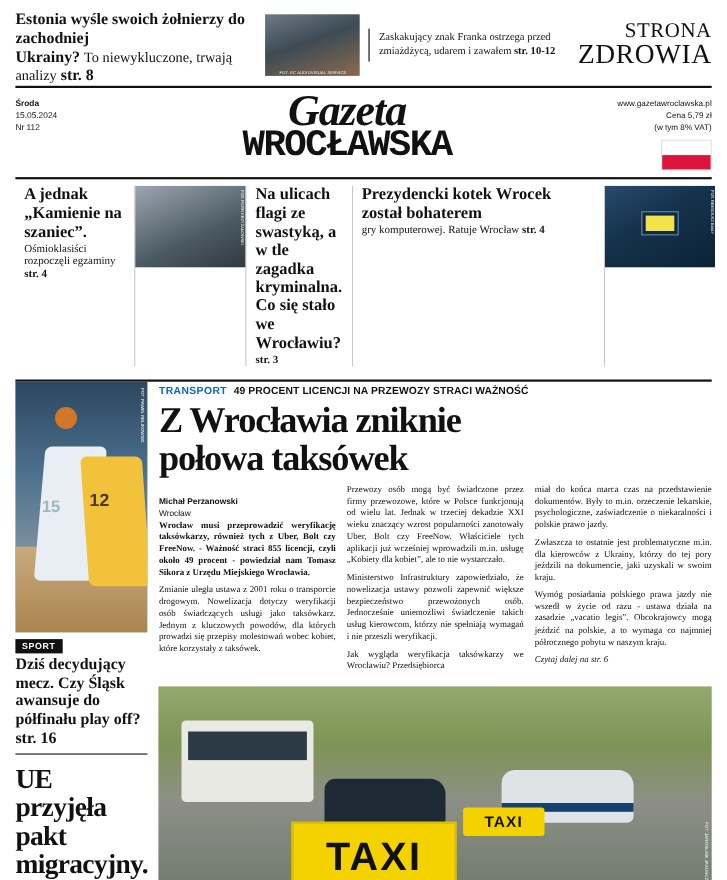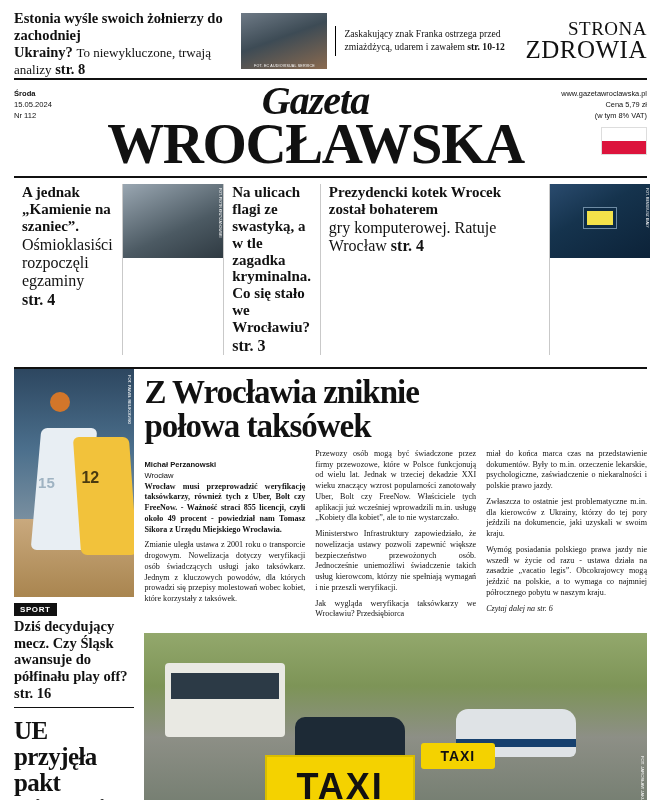--- a/index.html
+++ b/index.html
@@ -49,39 +49,39 @@
   
   .masthead { display:flex; align-items:flex-start; padding-top:6px; }
   .mh-left { width:88px; font-family:"Liberation Sans", sans-serif; font-size:7.6px; line-height:1.45; padding-top:2px; }
   .mh-left b { font-size:7.6px; }
   .mh-center { flex:1 1 auto; text-align:center; margin-top:-4px; }
   .mh-center .gazeta {
     font-size:40px; line-height:.95; font-style:italic; font-weight:bold; letter-spacing:-1px;
     font-family:"Liberation Serif", serif;
   }
   .mh-center .wroclawska {
-    font-size:57px; line-height:.92; font-weight:bold; letter-spacing:-1.4px;
-    font-family:Liberation Serif, serif; margin-top:-2px;
+    font-size:34px; line-height:.92; font-weight:bold; letter-spacing:-1.4px;
+    font-family:Liberation Mono, monospace; margin-top:-2px;
   }
   .mh-right { width:118px; text-align:right; font-family:"Liberation Sans", sans-serif; font-size:7.4px; line-height:1.5; padding-top:2px; }
   .flag { width:46px; height:28px; margin-left:auto; margin-top:6px; border:1px solid #ddd; }
   .flag .w { height:50%; background:#fff; }
   .flag .r { height:50%; background:#dc143c; }
 
   
   .promo { display:flex; gap:0; padding:6px 0 6px; }
   .promo .cell { padding:0 8px; }
   .promo .cell + .cell { border-left:1px solid #c9c9c9; }
   .promo .c1 { width:140px; }
   .promo .c2 { width:102px; padding:0; }
   .promo .c3 { width:124px; }
   .promo .c5 { flex:1 1 auto; }
   .promo .c6 { width:98px; padding:0; }
   .promo h3 { margin:0; font-size:15px; line-height:1.12; font-weight:bold; }
-  .promo p { margin:1px 0 0; font-size:16px; line-height:1.14; }
+  .promo p { margin:1px 0 0; font-size:10px; line-height:1.14; }
   .promo .ref { font-weight:bold; }
   .promo-img {
     width:100px; height:74px; overflow:hidden; position:relative;
     background:linear-gradient(155deg,#9aa7b2,#4c5a63 60%,#2f3a42);
   }
   .promo-img.kotek { background:linear-gradient(150deg,#2a4b6e 0%, #15334d 40%, #0c2238 100%); }
   .promo-img .vcredit{
     position:absolute; right:1px; top:4px; writing-mode:vertical-rl;
     font-size:3.6px; color:#fff; font-family:"Liberation Sans", sans-serif;
   }
@@ -274,20 +274,24 @@
         <span class="ref">str. 16</span>
       </h3>
 
       <hr class="rule thin">
 
       <h2 class="ue-head">UE przyjęła pakt migracyjny. Polska głosowała przeciw</h2>
       
     </div>
 
     <div class="col-right">
+      <div class="kicker">
+        <span class="tag">TRANSPORT</span>
+        <span class="txt">49 PROCENT LICENCJI NA PRZEWOZY STRACI WAŻNOŚĆ</span>
+      </div>
       <h1 class="lead-head">
         <span>Z Wrocławia zniknie</span><br>
         <span>połowa taksówek</span>
       </h1>
 
       <div class="cols3">
         <div class="c">
           <div class="byline">
             <span>Michał Perzanowski</span><br>
             <span class="place">Wrocław</span>

